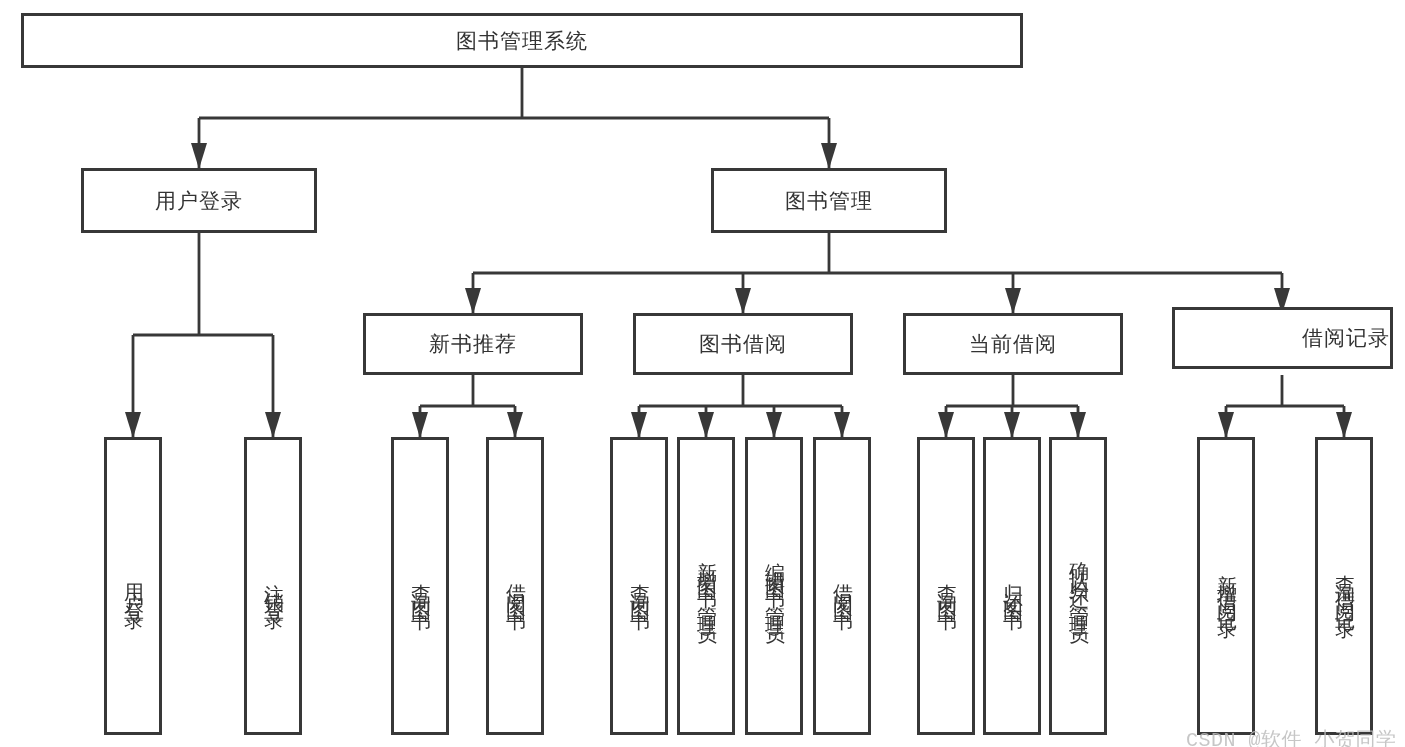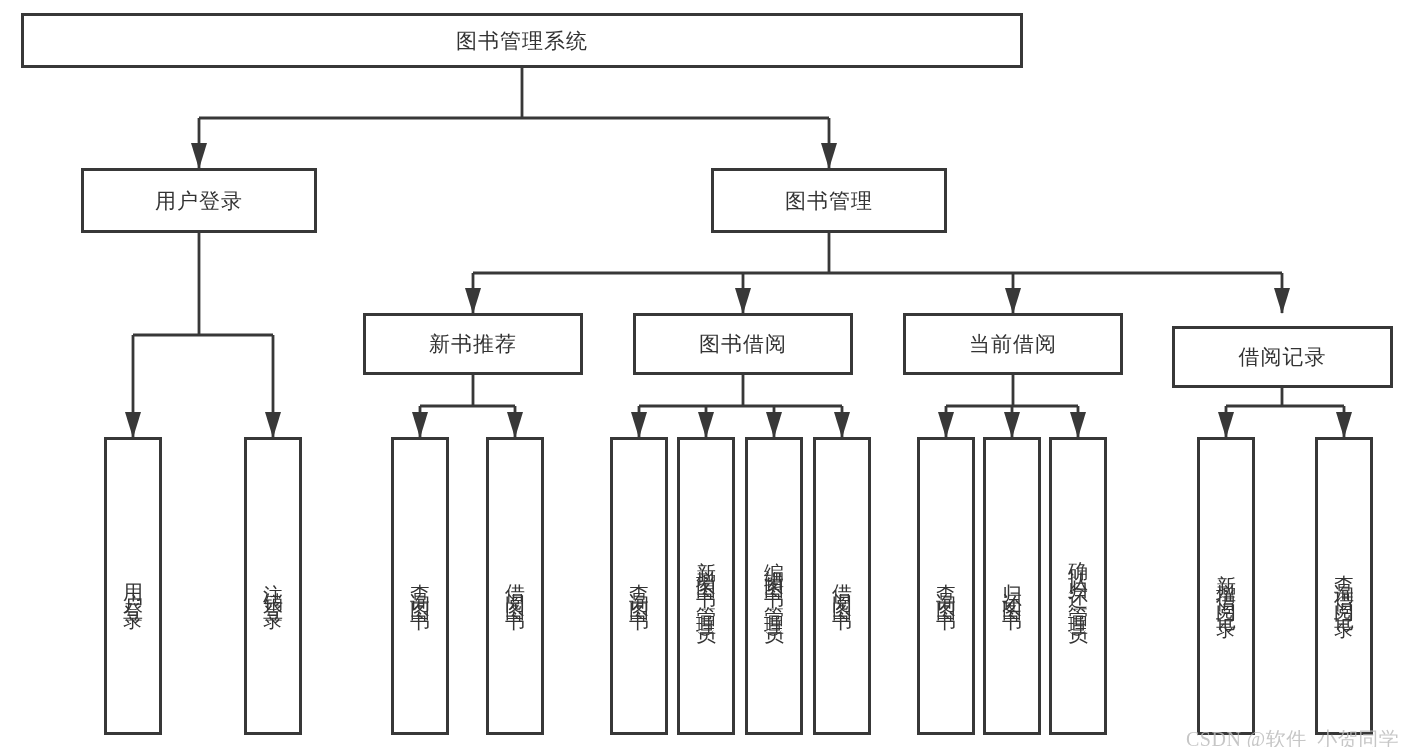--- a/index.html
+++ b/index.html
@@ -8,21 +8,21 @@
     --box_bg: #ffffff;
     --watermark: #bdbdbd;
   }
   * { margin: 0; padding: 0; box-sizing: border-box; }
   html, body { background: #ffffff; }
   .canvas {
     position: relative;
     width: 1405px;
     height: 747px;
     background: var(--box_bg);
-    font-family: Liberation Serif, serif;
+    font-family: Liberation Mono, monospace;
     color: var(--text);
     overflow: hidden;
   }
   .connectors {
     position: absolute;
     left: 0; top: 0;
     width: 1405px; height: 747px;
   }
   .connectors path.stem {
     stroke: var(--line);
@@ -127,21 +127,21 @@
 
   <div class="box hbox" style="left:711px; top:168px; width:236px; height:65px;">
     <span>图书管理</span>
   </div>
   <div class="box hbox" style="left:903px; top:313px; width:220px; height:62px;">
     <span>当前借阅</span>
   </div>
   <div class="box hbox" style="left:633px; top:313px; width:220px; height:62px;">
     <span>图书借阅</span>
   </div>
-  <div class="box hbox" style="left:1172px; top:326px; width:221px; height:62px;">
+  <div class="box hbox" style="left:1172px; top:307px; width:221px; height:62px;justify-content:flex-end;">
     <span>借阅记录</span>
   </div>
 
   <div class="box" style="left:104px; top:437px; width:58px; height:298px;">
     <span class="vtext">用户登录</span>
   </div>
   <div class="box" style="left:244px; top:437px; width:58px; height:298px;">
     <span class="vtext">注销登录</span>
   </div>
 

